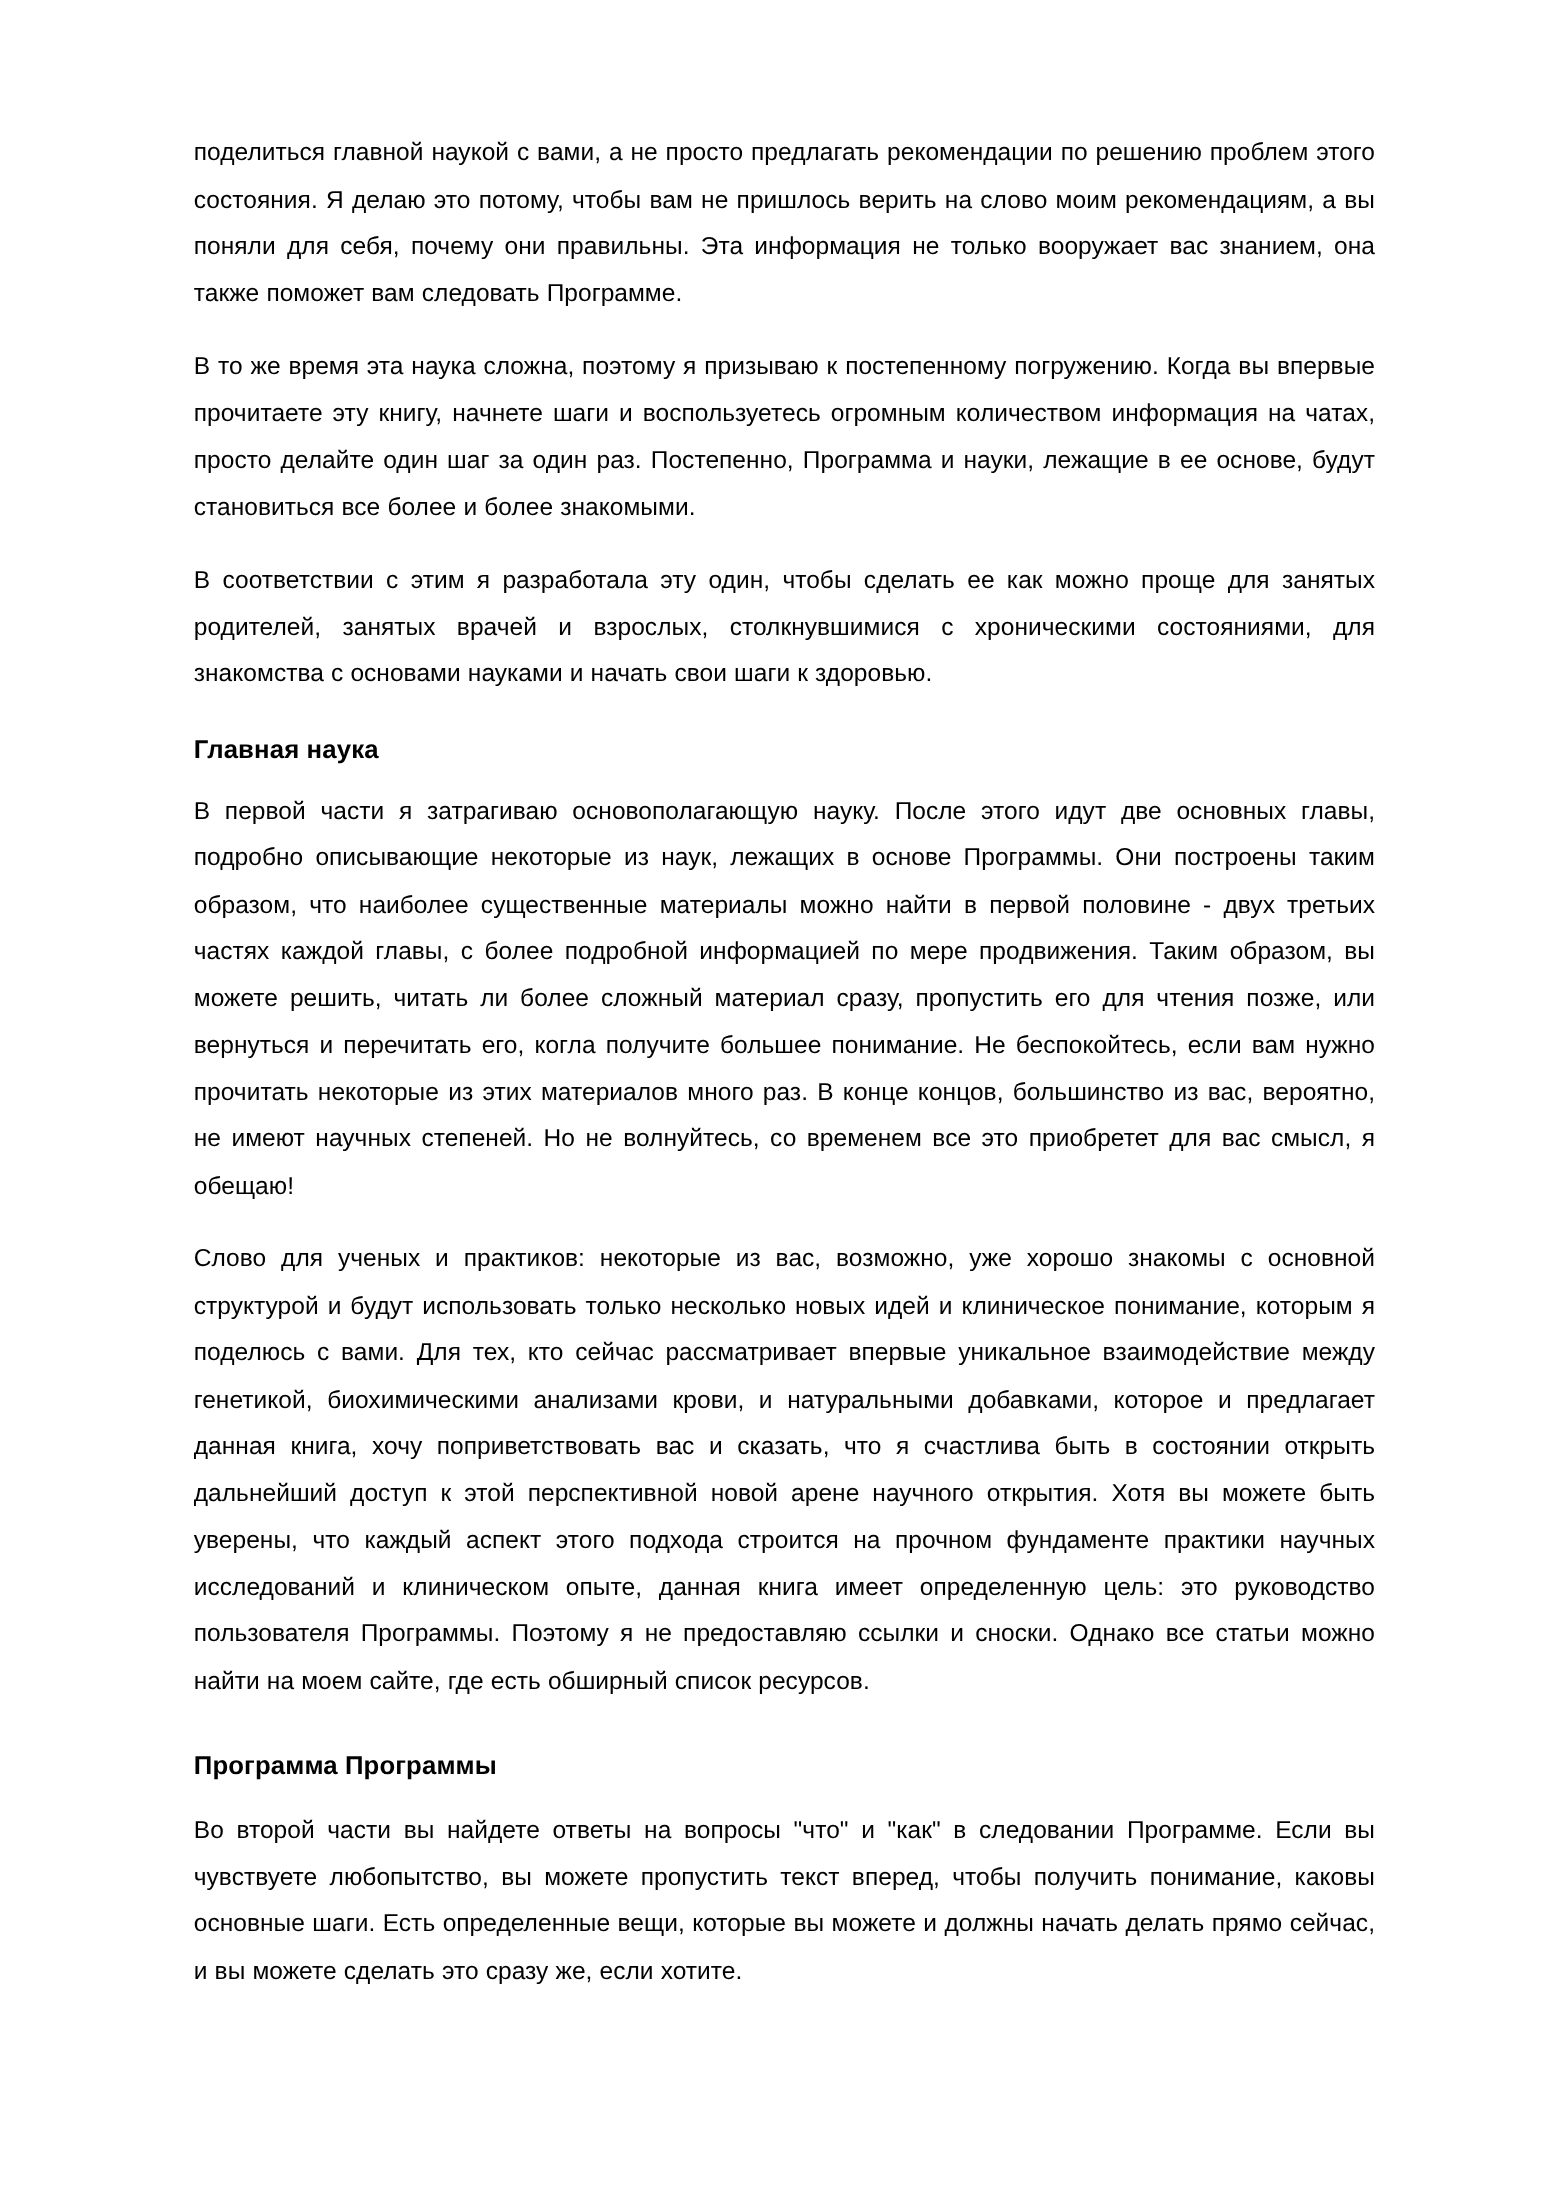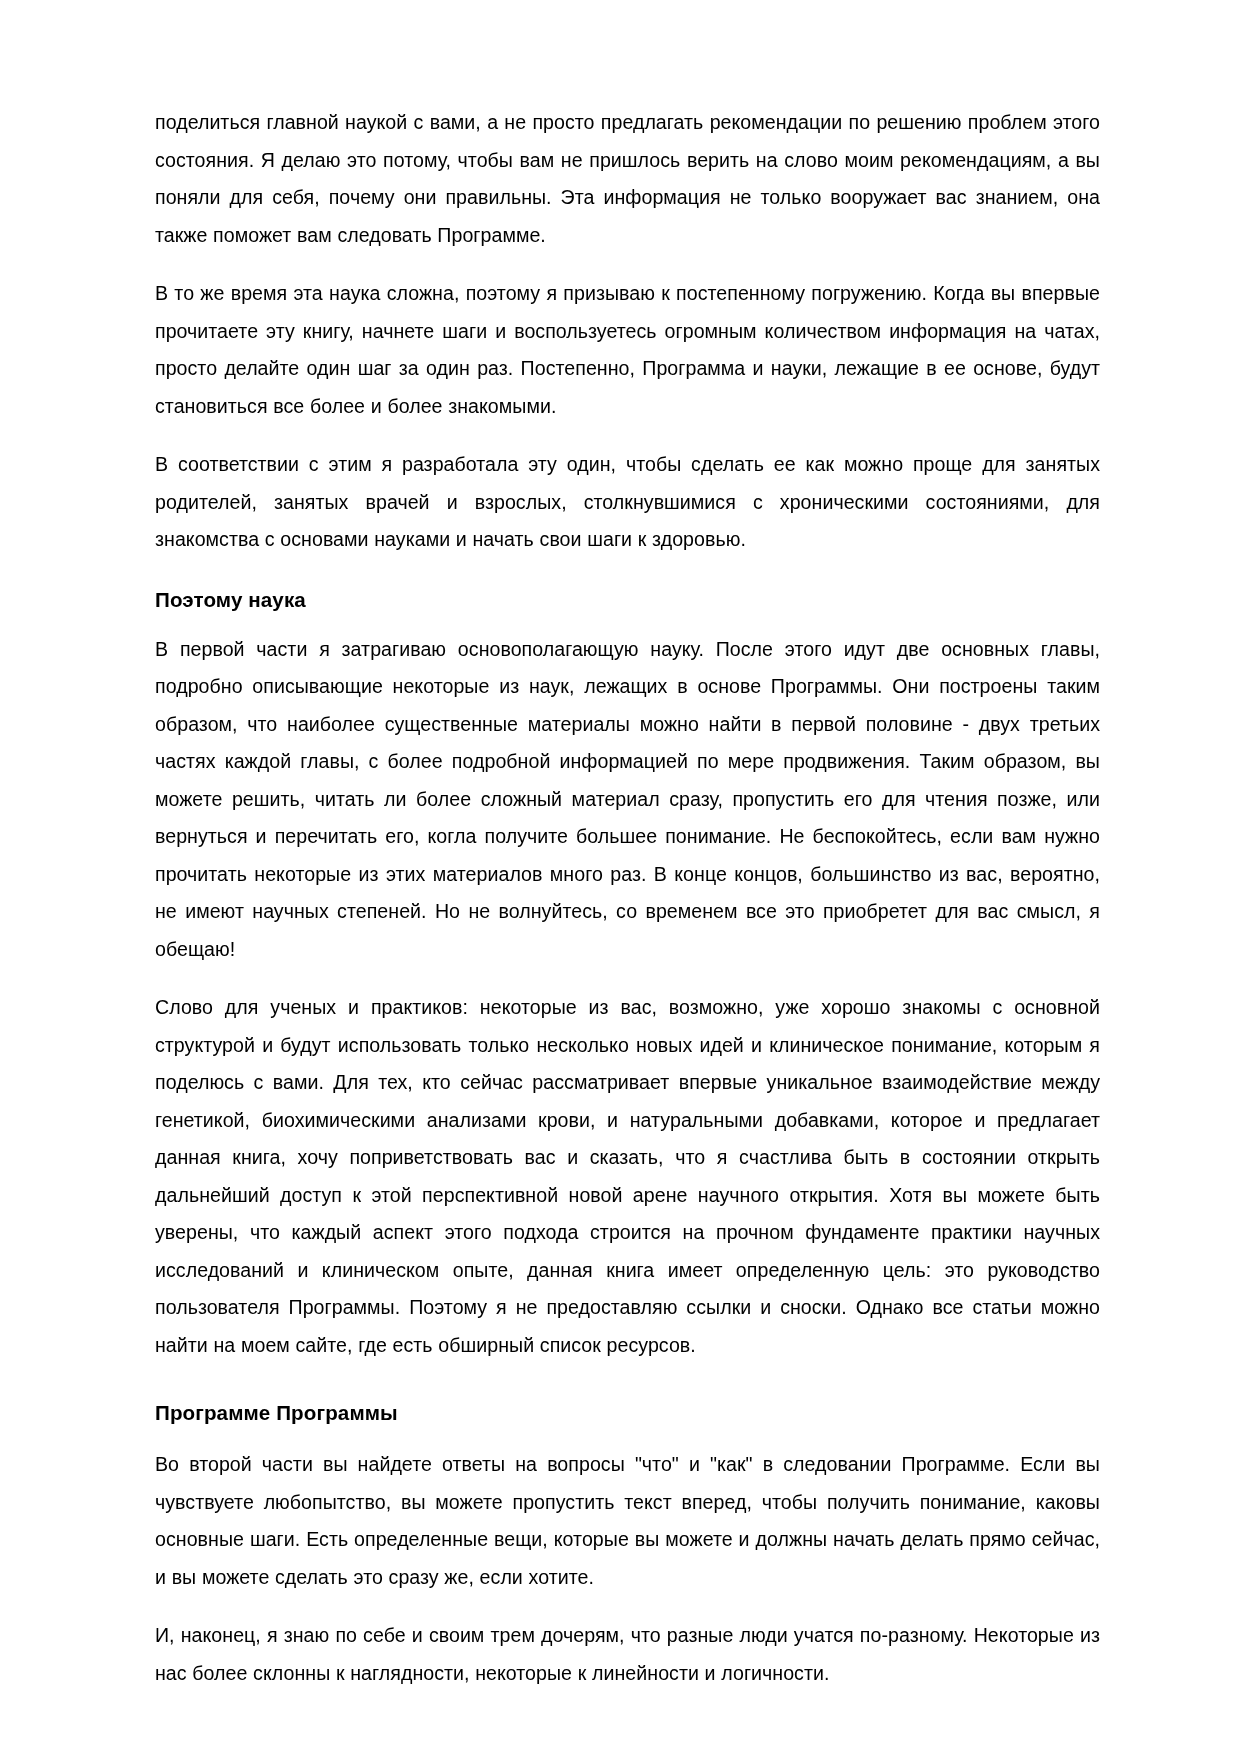--- a/index.html
+++ b/index.html
@@ -59,26 +59,25 @@
 
 <div class="page">
   <div class="doc-body">
 
     <p class="para">поделиться главной наукой с вами, а не просто предлагать рекомендации по решению проблем этого состояния. Я делаю это потому, чтобы вам не пришлось верить на слово моим рекомендациям, а вы поняли для себя, почему они правильны. Эта информация не только вооружает вас знанием, она также поможет вам следовать Программе.</p>
 
     <p class="para">В то же время эта наука сложна, поэтому я призываю к постепенному погружению. Когда вы впервые прочитаете эту книгу, начнете шаги и воспользуетесь огромным количеством информация на чатах, просто делайте один шаг за один раз. Постепенно, Программа и науки, лежащие в ее основе, будут становиться все более и более знакомыми.</p>
 
     <p class="para">В соответствии с этим я разработала эту один, чтобы сделать ее как можно проще для занятых родителей, занятых врачей и взрослых, столкнувшимися с хроническими состояниями, для знакомства с основами науками и начать свои шаги к здоровью.</p>
 
-    <h2 class="heading">Поэтому наука</h2>
+    <h2 class="heading">Главная наука</h2>
 
     <p class="para">В первой части я затрагиваю основополагающую науку. После этого идут две основных главы, подробно описывающие некоторые из наук, лежащих в основе Программы. Они построены таким образом, что наиболее существенные материалы можно найти в первой половине - двух третьих частях каждой главы, с более подробной информацией по мере продвижения. Таким образом, вы можете решить, читать ли более сложный материал сразу, пропустить его для чтения позже, или вернуться и перечитать его, когла получите большее понимание. Не беспокойтесь, если вам нужно прочитать некоторые из этих материалов много раз. В конце концов, большинство из вас, вероятно, не имеют научных степеней. Но не волнуйтесь, со временем все это приобретет для вас  смысл, я обещаю!</p>
 
     <p class="para">Слово для ученых и практиков: некоторые из вас, возможно, уже хорошо знакомы с основной структурой и будут использовать только несколько новых идей и клиническое понимание, которым я поделюсь с вами. Для тех, кто сейчас рассматривает впервые уникальное взаимодействие между генетикой, биохимическими анализами крови, и натуральными добавками, которое и предлагает данная книга, хочу поприветствовать вас и сказать, что я счастлива быть в состоянии открыть дальнейший доступ к этой перспективной новой арене научного открытия. Хотя вы можете быть  уверены, что каждый аспект этого подхода строится на прочном фундаменте практики научных исследований и клиническом опыте, данная книга имеет определенную цель: это руководство пользователя Программы. Поэтому я не предоставляю ссылки и сноски. Однако все статьи можно найти на моем сайте, где есть обширный список ресурсов.</p>
 
-    <h2 class="heading second">Программе Программы</h2>
+    <h2 class="heading second">Программа Программы</h2>
 
     <p class="para">Во второй части вы найдете ответы на вопросы "что" и "как" в следовании Программе. Если вы чувствуете любопытство, вы можете пропустить текст вперед, чтобы получить понимание, каковы основные шаги. Есть определенные вещи, которые вы можете и должны начать делать прямо сейчас, и вы можете сделать это сразу же, если хотите.</p>
 
-    <p class="para">И, наконец, я знаю по себе и своим трем дочерям, что разные люди учатся по-разному. Некоторые из нас более склонны к наглядности, некоторые к линейности и логичности.</p>
 
   </div>
 </div>
 
 </body></html>

